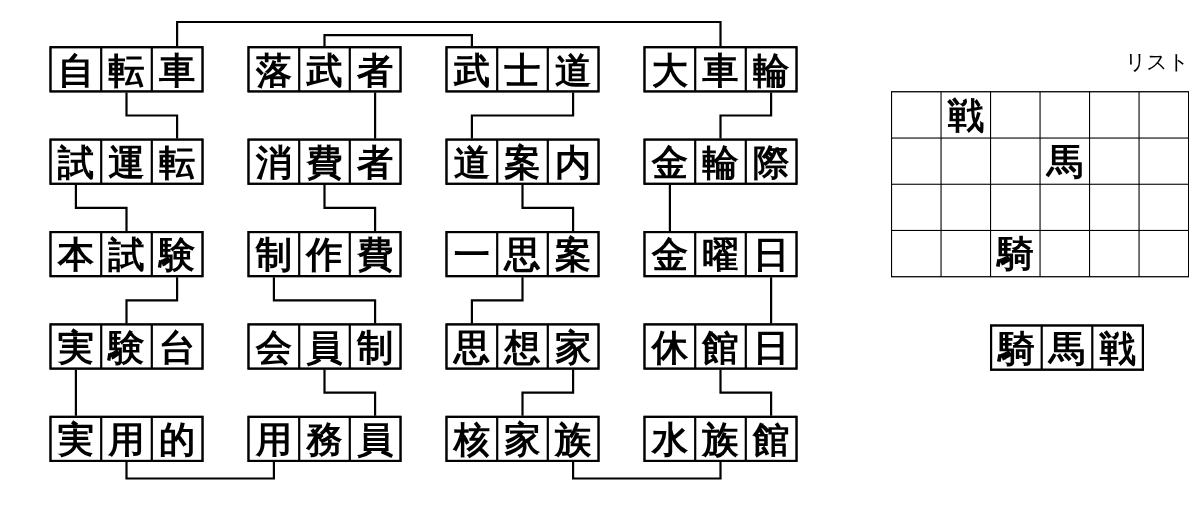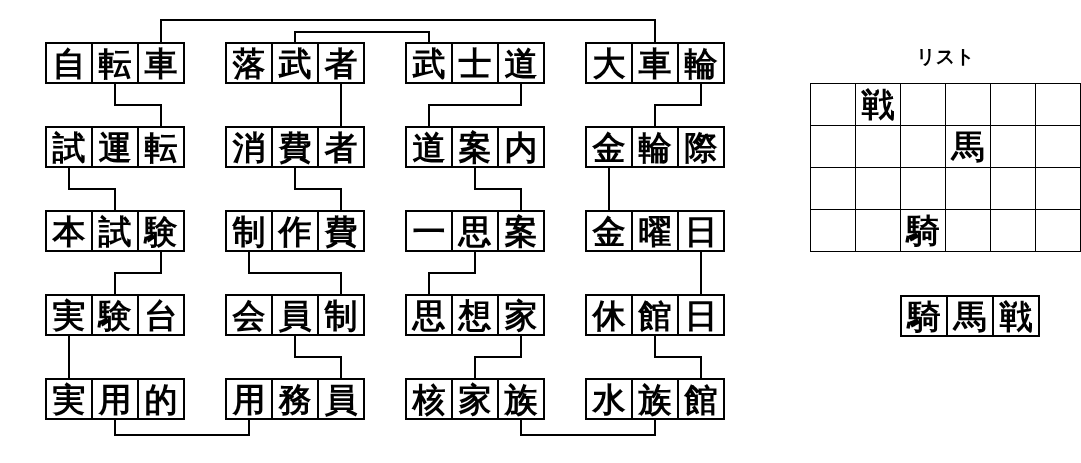--- a/index.html
+++ b/index.html
@@ -16,21 +16,21 @@
   }
   .cell{
     background:#fff;width:44px;height:38px;display:flex;
     align-items:center;justify-content:center;
     font-size:33px;font-weight:700;line-height:1;white-space:nowrap;
   }
   .c0{left:45px}.c1{left:225px}.c2{left:405px}.c3{left:585px}
   .r0{top:42px}.r1{top:126px}.r2{top:210px}.r3{top:294px}.r4{top:378px}
   .list-title{
     position:absolute;left:810px;top:44px;width:271px;height:24px;
-    text-align:center;font-size:19px;font-weight:700;
+    text-align:right;font-size:19px;font-weight:400;
   }
   .list-grid{
     position:absolute;left:810px;top:83px;
     display:grid;grid-template-columns:repeat(6,44px);grid-auto-rows:41px;
     gap:1px;background:#000;border:1px solid #000;
   }
   .list-cell{
     background:#fff;display:flex;align-items:center;justify-content:center;
     font-size:33px;font-weight:700;line-height:1;
   }

